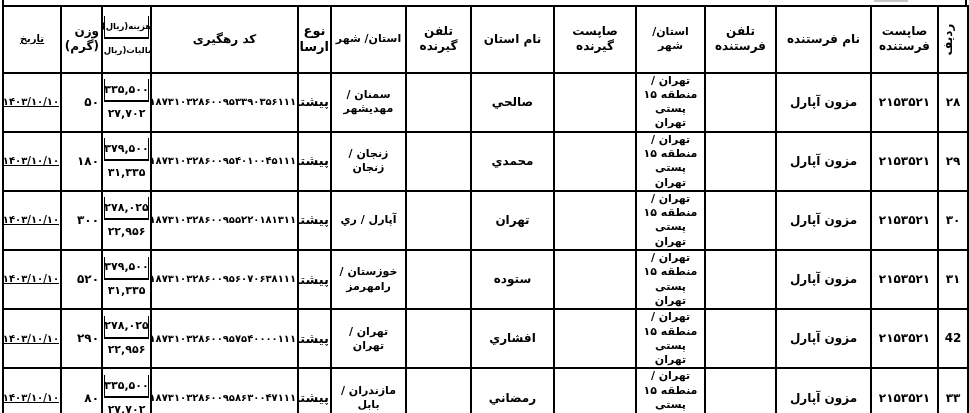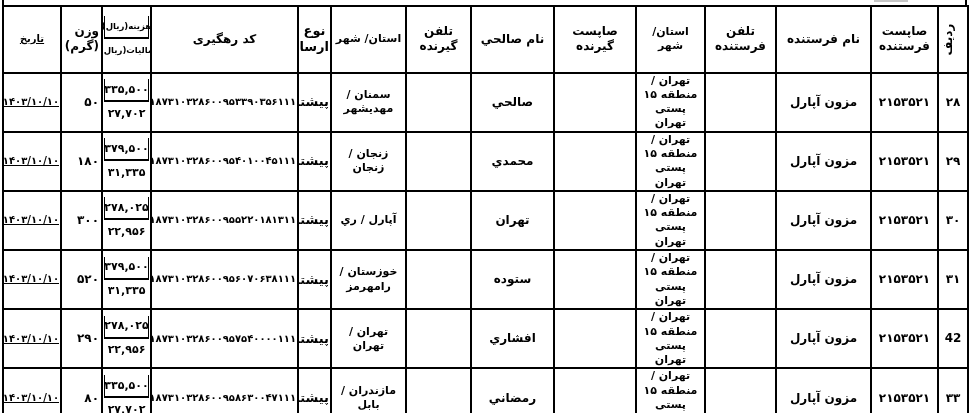--- a/index.html
+++ b/index.html
@@ -74,21 +74,21 @@
         <col style="width:58px">
   </colgroup>
   <thead>
   <tr>
     <th class="c-radif"><span class="vert">ردیف</span></th>
     <th>صاپست فرستنده</th>
     <th>نام فرستنده</th>
     <th>تلفن فرستنده</th>
     <th class="c-scity">استان/ شهر</th>
     <th>صاپست گیرنده</th>
-    <th>نام صالحي</th>
+    <th>نام استان</th>
     <th>تلفن گیرنده</th>
     <th class="c-rcity">استان/ شهر</th>
     <th class="c-type">نوع ارسال</th>
     <th>کد رهگیری</th>
     <th class="c-cost">
       <div class="cost-top">هزینه(ریال)</div>
       <div class="cost-bottom">مالیات(ریال)</div>
     </th>
     <th class="c-weight">وزن (گرم)</th>
     <th class="c-date">تاریخ</th>

